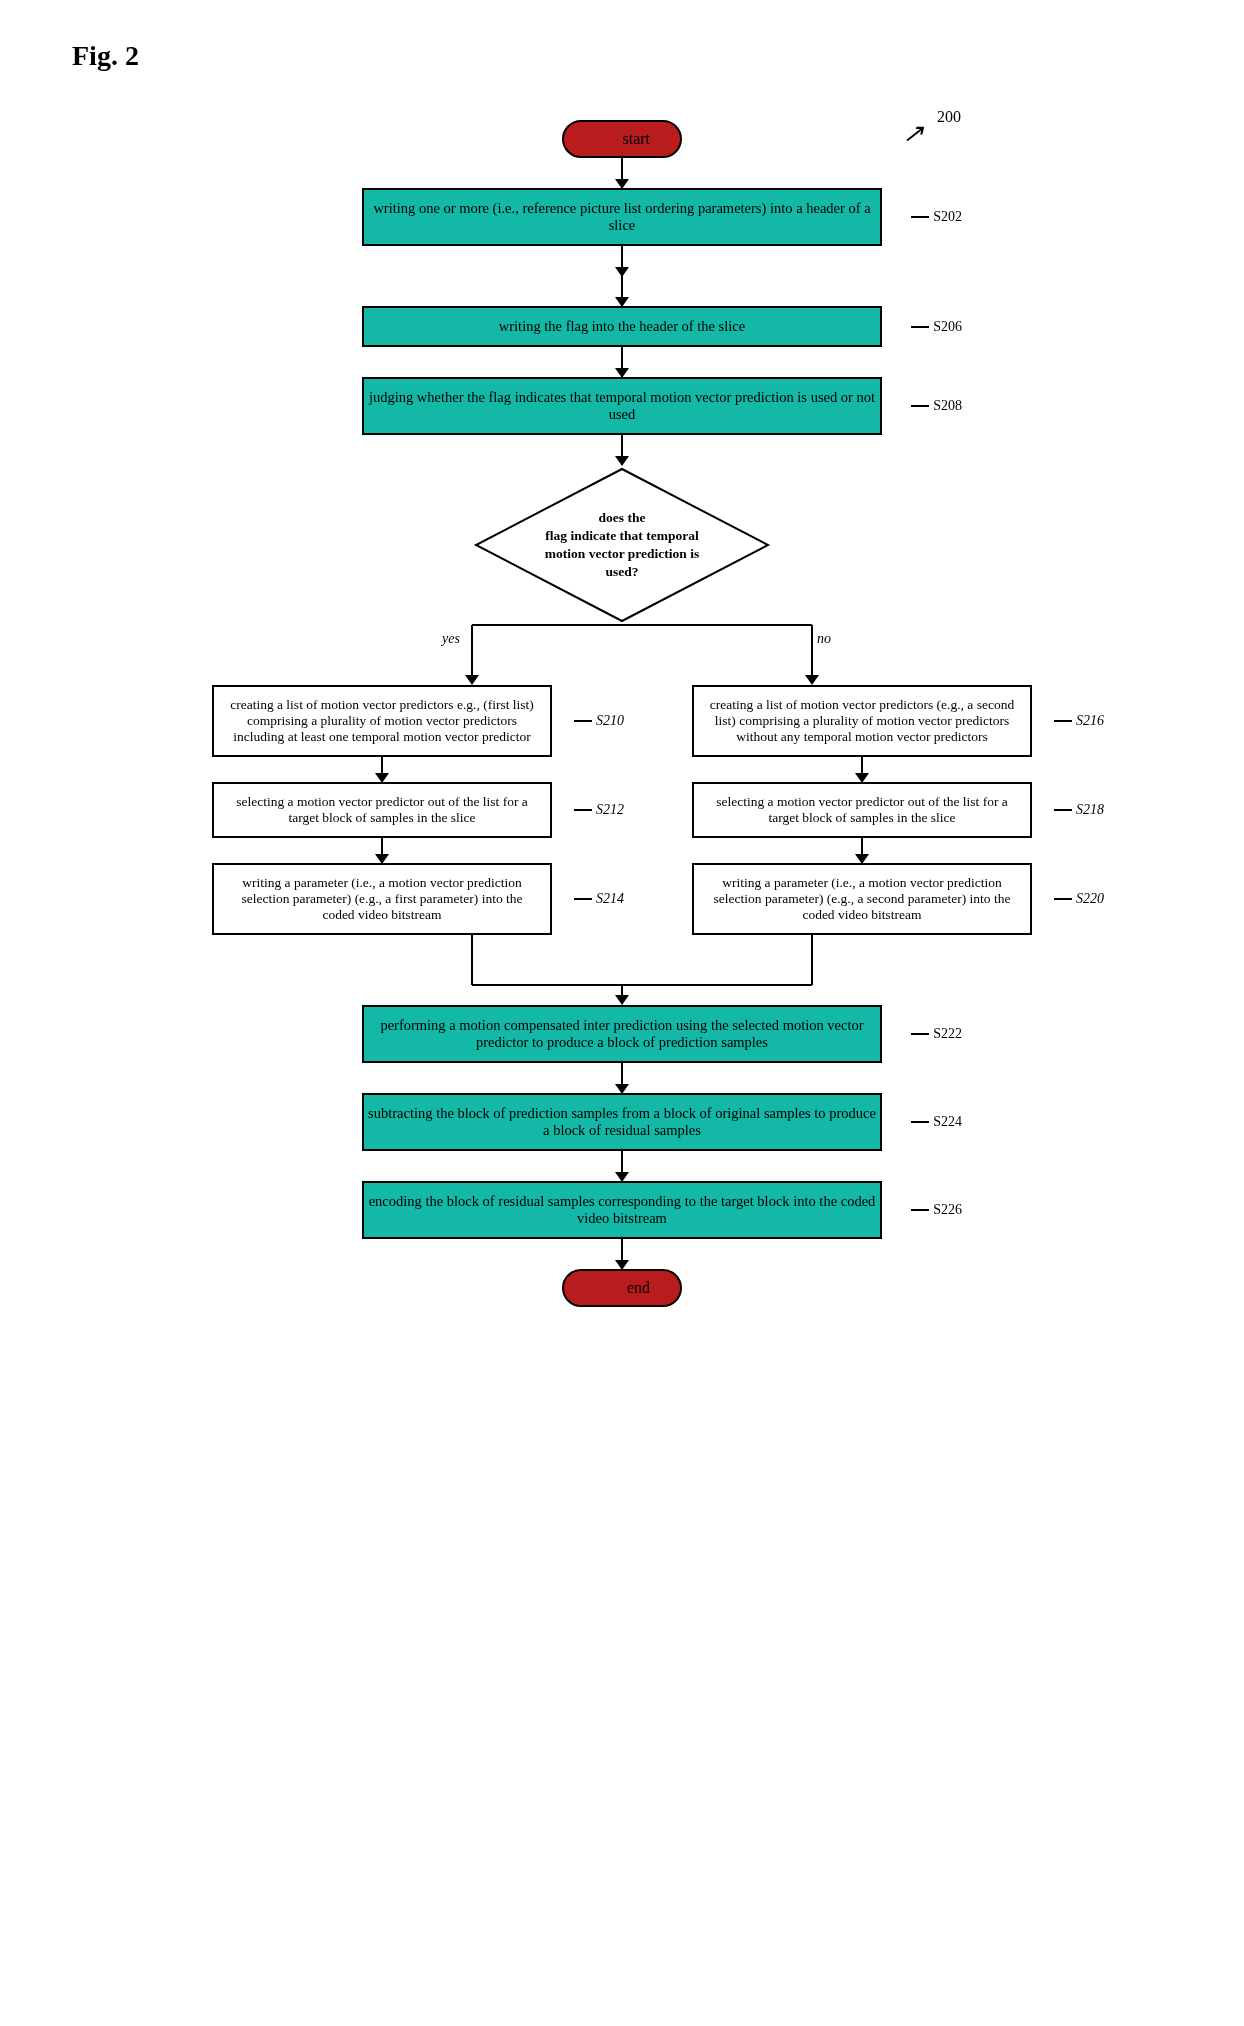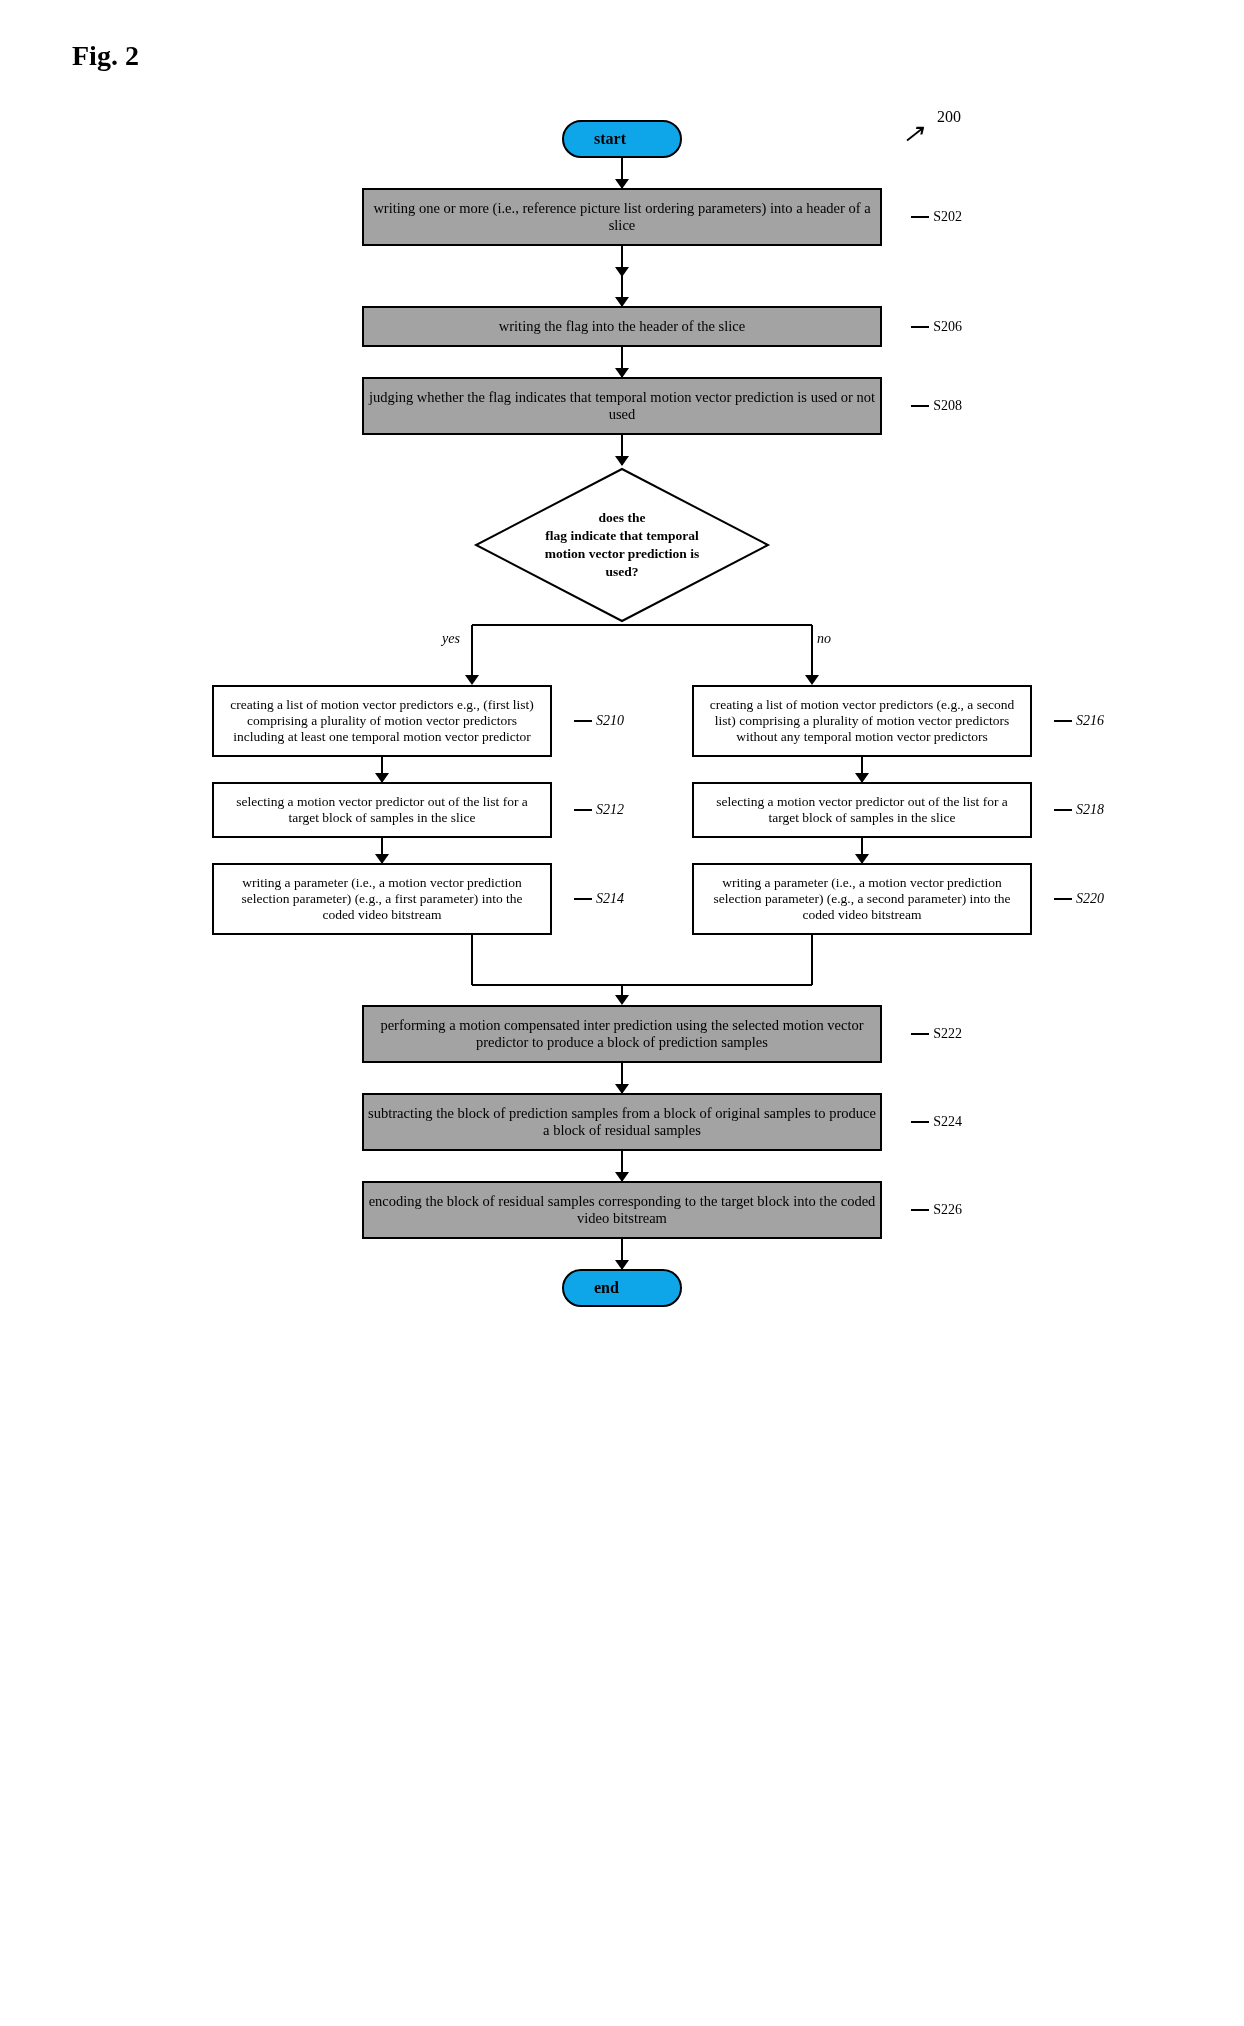--- a/index.html
+++ b/index.html
@@ -24,31 +24,30 @@
       position: absolute;
       top: 40px;
       left: 60px;
       margin-left: 12px;
     }
     .rounded-box {
       border: 2px solid #000;
       border-radius: 30px;
       padding: 8px 30px;
       font-size: 16px;
-      text-align: left;
-      background: #0ea5e9;
+      text-align: right;
+      background: #b91c1c;
       min-width: 120px;
-      font-weight: bold;
     }
     .rect-box {
       border: 2px solid #000;
       padding: 10px 0;
       font-size: 14.5px;
       text-align: center;
-      background: #a3a3a3;
+      background: #14b8a6;
       position: relative;
     }
     .rect-box-wide {
       width: 520px;
     }
     .diamond-text {
       position: relative;
       z-index: 2;
       text-align: center;
       font-size: 14px;

